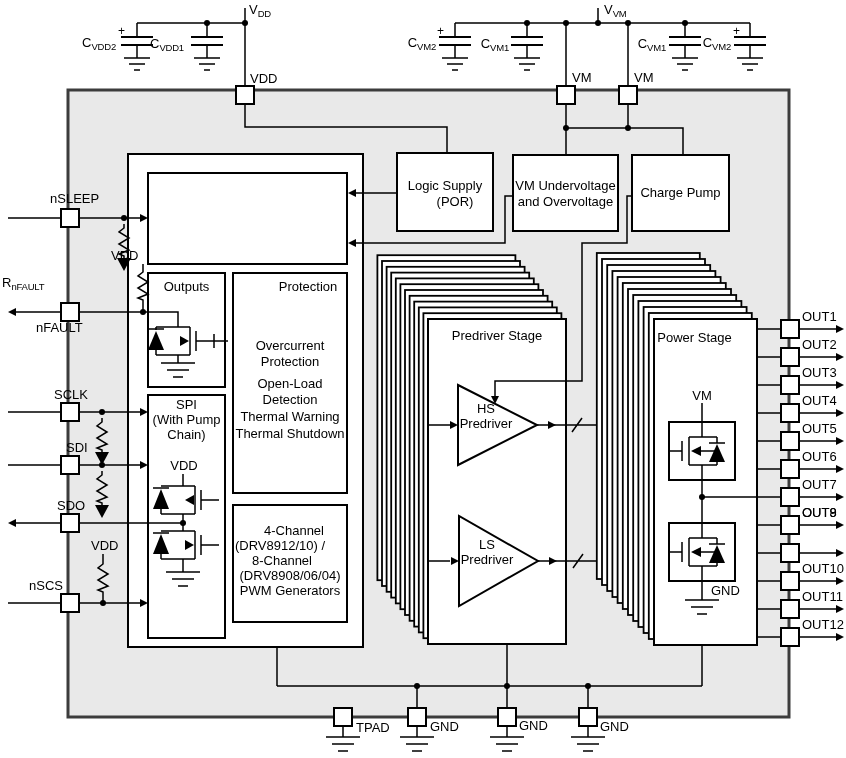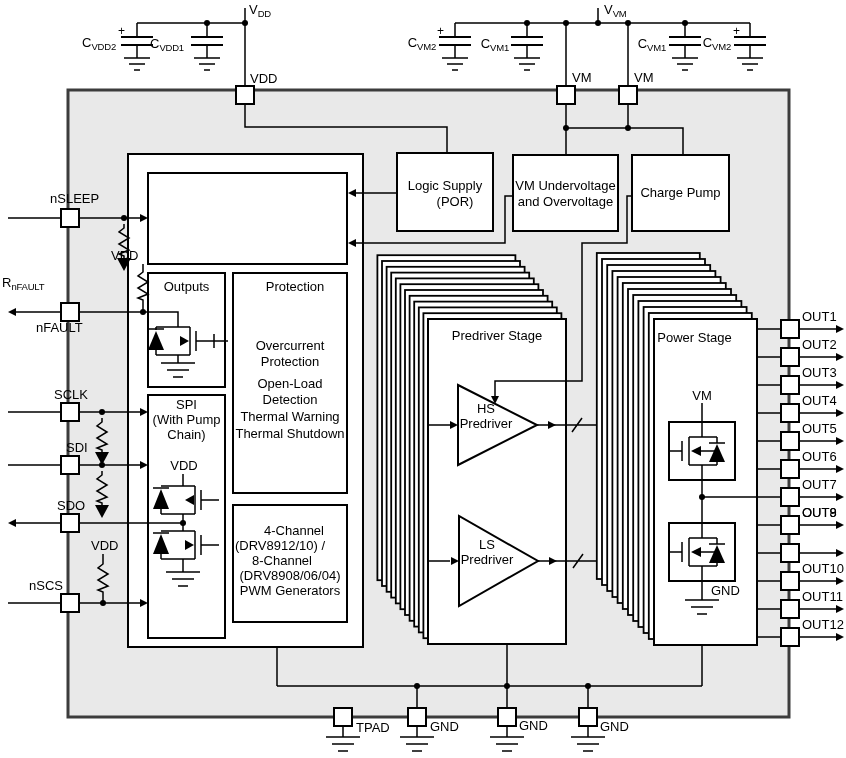--- a/index.html
+++ b/index.html
@@ -280,21 +280,21 @@
 <div class="lbl" style="left:91px;top:539px">VDD</div>
 <div class="lbl" style="left:29px;top:579px">nSCS</div>
 
 <div class="lbl ctr" style="left:397px;top:179px;width:96px">Logic Supply</div>
 <div class="lbl ctr" style="left:397px;top:195px;width:116px">(POR)</div>
 <div class="lbl ctr" style="left:513px;top:179px;width:105px">VM Undervoltage</div>
 <div class="lbl ctr" style="left:513px;top:195px;width:105px">and Overvoltage</div>
 <div class="lbl ctr" style="left:632px;top:186px;width:97px">Charge Pump</div>
 
 <div class="lbl ctr" style="left:148px;top:280px;width:77px">Outputs</div>
-<div class="lbl ctr" style="left:236px;top:280px;width:118px">Protection</div>
+<div class="lbl ctr" style="left:249px;top:280px;width:118px">Protection</div>
 <div class="lbl ctr" style="left:234px;top:338px;width:112px;line-height:16px">Overcurrent Protection</div>
 <div class="lbl ctr" style="left:234px;top:376px;width:112px;line-height:16px">Open-Load Detection</div>
 <div class="lbl ctr" style="left:228px;top:410px;width:124px">Thermal Warning</div>
 <div class="lbl ctr" style="left:228px;top:427px;width:124px">Thermal Shutdown</div>
 
 <div class="lbl ctr" style="left:148px;top:398px;width:77px">SPI</div>
 <div class="lbl ctr" style="left:148px;top:413px;width:77px">(With Pump</div>
 <div class="lbl ctr" style="left:148px;top:428px;width:77px">Chain)</div>
 <div class="lbl ctr" style="left:148px;top:459px;width:72px">VDD</div>
 

